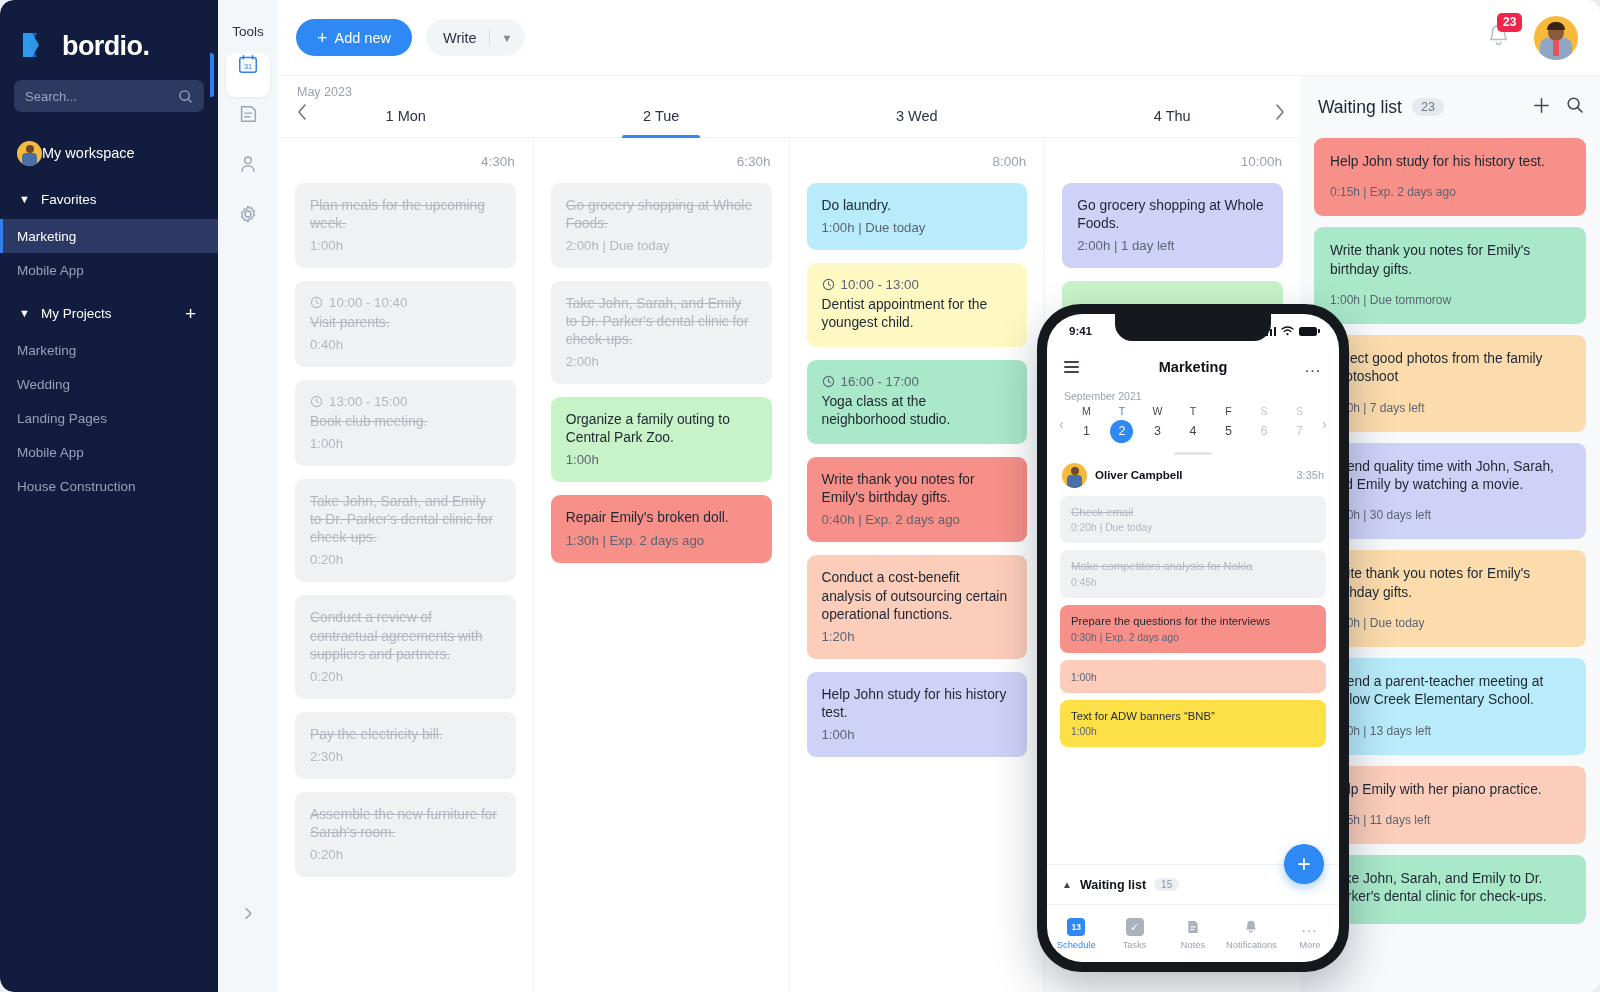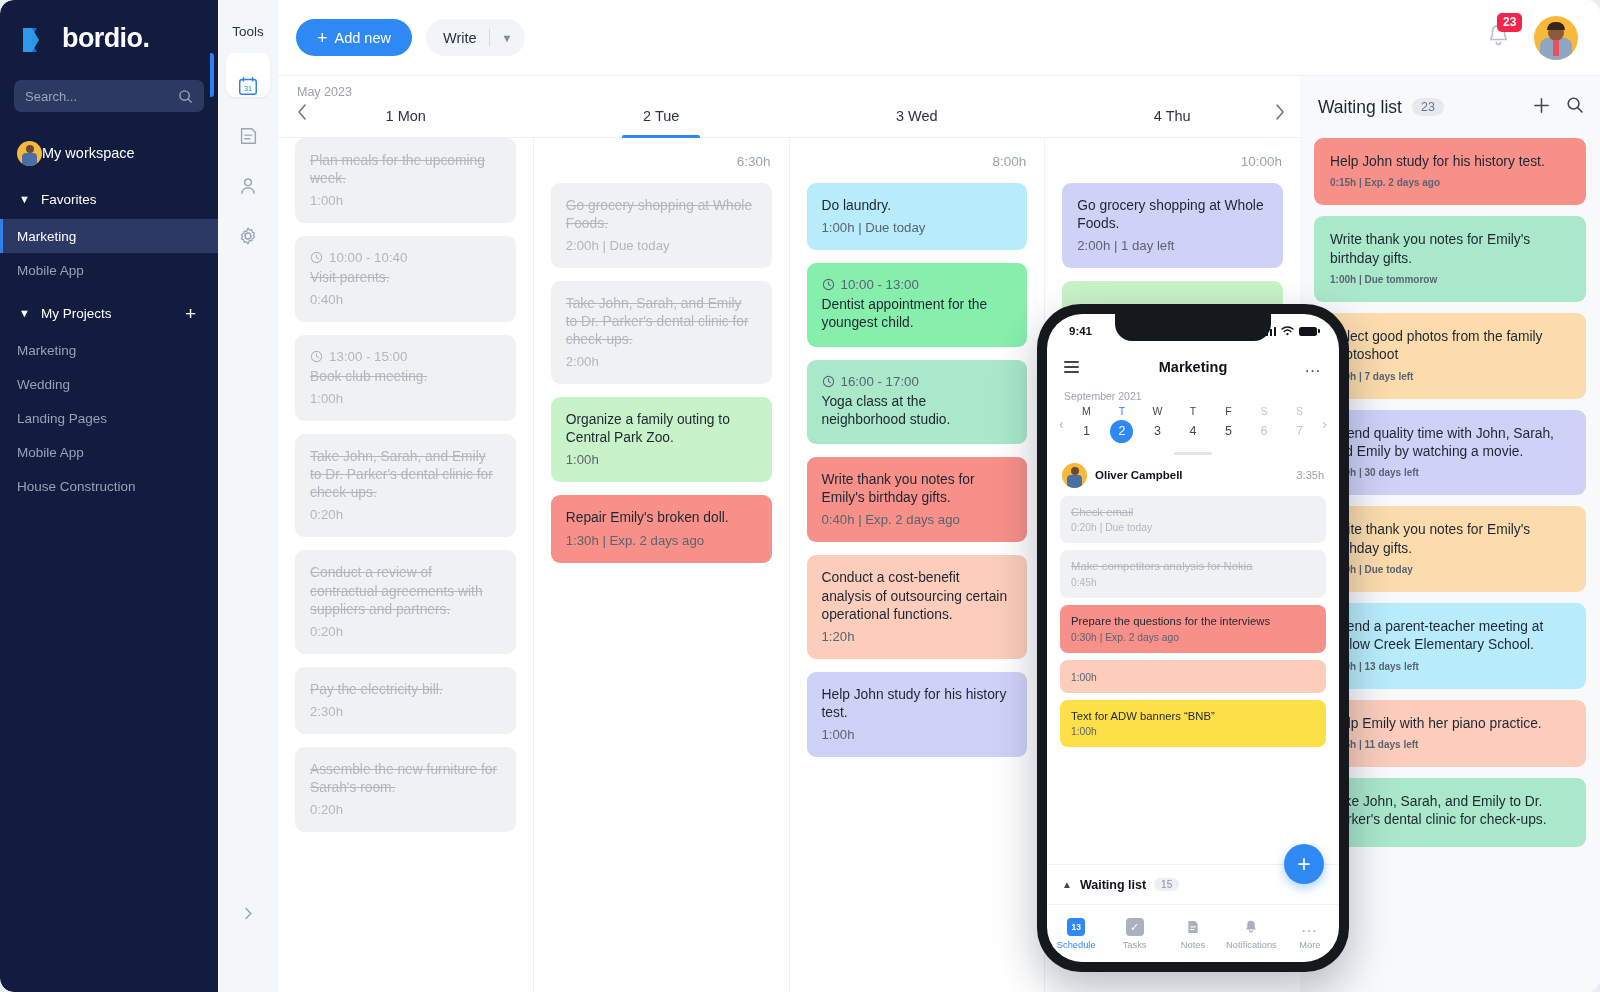--- a/index.html
+++ b/index.html
@@ -22,21 +22,21 @@
   
   .sidebar {
     width: 218px; height: 992px;
     background: #111c3f;
     flex: 0 0 218px;
     position: relative;
     border-top-left-radius: 14px;
     border-bottom-left-radius: 14px;
   }
   .logo-row {
-    display: flex; align-items: flex-start;
+    display: flex; align-items: flex-end;
     gap: 11px;
     padding: 23px 0 0 17px;
     height: 62px;
   }
   .logo-mark { width: 34px; height: 34px; position: relative; }
   .logo-text {
     color: #ffffff; font-size: 27px; font-weight: bold;
     letter-spacing: -0.6px;
   }
   .search-box {
@@ -111,21 +111,21 @@
     background: #f4f7fa;
     position: relative;
   }
   .tools-label {
     text-align: center; padding-top: 24px;
     font-size: 13.5px; color: #2b3245;
   }
   .tool-btn {
     width: 44px; height: 44px;
     margin: 0 auto;
-    display: flex; align-items: flex-end; justify-content: center;
+    display: flex; align-items: flex-start; justify-content: center;
     border-radius: 9px;
     color: #9aa5b5;
     cursor: pointer;
     position: relative;
   }
   .tool-btn.active {
     background: #ffffff;
     color: #2f80ed;
     box-shadow: 0 1px 3px rgba(0,0,0,.07);
   }
@@ -288,21 +288,21 @@
     padding: 2px 9px;
   }
   .wl-actions { margin-left:auto; display:flex; gap: 15px; align-items:center; }
   .wl-ic { color:#41495a; cursor:pointer; }
   .wl-body { flex:1; overflow:hidden; padding: 0 14px; }
   .wl-card {
     border-radius: 9px; padding: 15px 16px 17px 16px;
     margin-bottom: 11px; cursor: pointer;
   }
   .wl-card .ttl { font-size: 13.8px; color:#1f2733; line-height:1.33; }
-  .wl-card .meta { font-size: 10px; color:#5b6474; margin-top: 6px; font-weight: bold; }
+  .wl-card .meta { font-size: 12px; color:#5b6474; margin-top: 14px; }
 
   
   .phone {
     position: absolute;
     left: 1037px; top: 304px;
     width: 312px; height: 668px;
     background: #15181d;
     border-radius: 44px;
     padding: 10px;
     box-shadow: 0 18px 44px rgba(10,20,45,.28);
@@ -542,20 +542,21 @@
           <div class="day-cols">
             <div class="day-col-h">1 Mon</div>
             <div class="day-col-h sel">2 Tue</div>
             <div class="day-col-h">3 Wed</div>
             <div class="day-col-h">4 Thu</div>
           </div>
         </div>
 
         <div class="columns" id="columns">
             <div class="col">
+              <div class="col-total">4:30h</div>
               <div class="card done">
                 <div class="ttl">Plan meals for the upcoming week.</div>
                 <div class="meta">1:00h</div>
               </div>
               <div class="card done">
                 <div class="time-row">
                   <svg class="clk" viewBox="0 0 16 16">
                     <circle cx="8" cy="8" r="6.3" fill="none" stroke="currentColor" stroke-width="1.3"></circle>
                     <polyline points="8,4.6 8,8 10.4,9.4" fill="none" stroke="currentColor" stroke-width="1.3" stroke-linecap="round"></polyline>
                   </svg>
@@ -610,21 +611,21 @@
                 <div class="ttl">Repair Emily's broken doll.</div>
                 <div class="meta">1:30h | Exp. 2 days ago</div>
               </div>
             </div>
             <div class="col">
               <div class="col-total">8:00h</div>
               <div class="card" style="background: rgb(184, 236, 250);">
                 <div class="ttl">Do laundry.</div>
                 <div class="meta">1:00h | Due today</div>
               </div>
-              <div class="card" style="background: #86efac;">
+              <div class="card" style="background: #fef9c3;">
                 <div class="time-row">
                   <svg class="clk" viewBox="0 0 16 16">
                     <circle cx="8" cy="8" r="6.3" fill="none" stroke="currentColor" stroke-width="1.3"></circle>
                     <polyline points="8,4.6 8,8 10.4,9.4" fill="none" stroke="currentColor" stroke-width="1.3" stroke-linecap="round"></polyline>
                   </svg>
                   <span>10:00 - 13:00</span>
                 </div>
                 <div class="ttl">Dentist appointment for the youngest child.</div>
               </div>
               <div class="card" style="background: rgb(169, 232, 201);">

